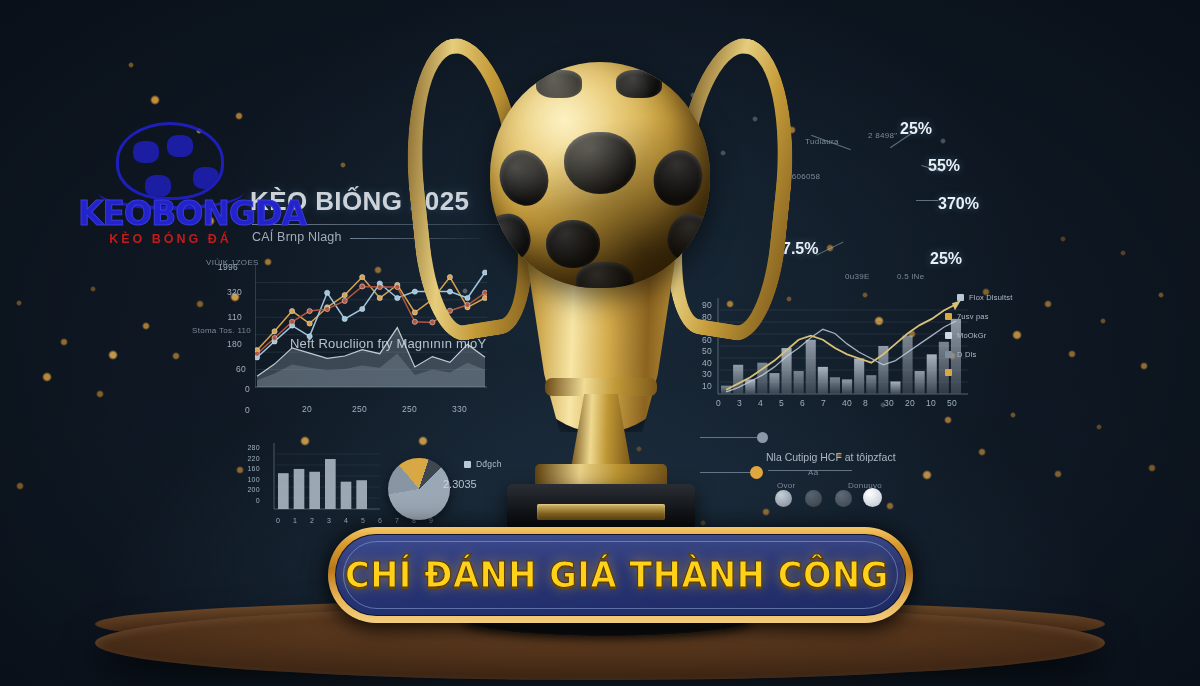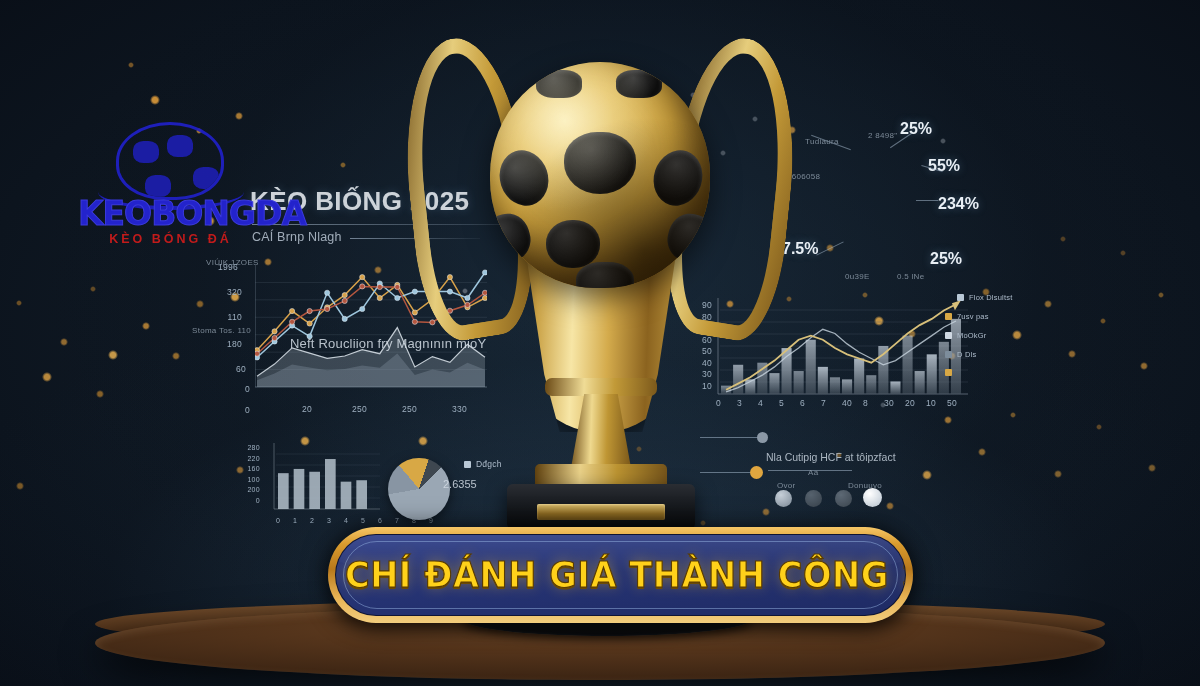--- a/index.html
+++ b/index.html
@@ -360,21 +360,21 @@
   <div id="lcXTicks">
       <div class="axlab" style="left: 302px; top: 404px;">20</div>
       <div class="axlab" style="left: 352px; top: 404px;">250</div>
       <div class="axlab" style="left: 402px; top: 404px;">250</div>
       <div class="axlab" style="left: 452px; top: 404px;">330</div>
     </div>
   <div class="hud" style="left:290px; top:336px; font-size:13px; color:#d5dee7; letter-spacing:.2px;">Neft Roucliion fry Magnının mioY</div>
 
   <div class="pct" style="left:900px; top:120px;">25%</div>
   <div class="pct" style="left:928px; top:157px;">55%</div>
-  <div class="pct" style="left:938px; top:195px;">234%</div>
+  <div class="pct" style="left:938px; top:195px;">370%</div>
   <div class="pct" style="left:930px; top:250px;">25%</div>
   <div class="pct" style="left:782px; top:240px;">7.5%</div>
 
   <div class="leader" style="left:888px; top:140px; width:26px; transform:rotate(-34deg);"></div>
   <div class="leader" style="left:921px; top:168px; width:22px; transform:rotate(16deg);"></div>
   <div class="leader" style="left:916px; top:200px; width:22px;"></div>
   <div class="leader" style="left:815px; top:248px; width:30px; transform:rotate(-26deg);"></div>
   <div class="leader" style="left:810px; top:142px; width:42px; transform:rotate(20deg);"></div>
 
   <div class="hud hud-tiny" style="left:805px; top:137px;">Tudiaura</div>
@@ -516,21 +516,21 @@
       <div class="axlab" style="left: 395px; top: 517px; font-size: 7px;">7</div>
       <div class="axlab" style="left: 412px; top: 517px; font-size: 7px;">8</div>
       <div class="axlab" style="left: 429px; top: 517px; font-size: 7px;">9</div>
     </div>
 
   <div id="pieBL"></div>
   <div class="legend-row" style="left:464px; top:459px;">
     <span class="legend-sw" style="background:#b9c8d6;"></span>
     <span class="legend-tx" style="font-size:8.5px;">Dđgch</span>
   </div>
-  <div class="hud" style="left:443px; top:478px; font-size:11px; color:#d3dce5;">2.6355</div>
+  <div class="hud" style="left:443px; top:478px; font-size:11px; color:#d3dce5;">2.3035</div>
 
   <div class="leader" style="left:700px; top:437px; width:58px;"></div>
   <div class="node" style="left:757px; top:432px; width:11px; height:11px; background:#8b98a6;"></div>
   <div class="hud" style="left:766px; top:451px; font-size:10.5px; color:#c4cfda;">Nla Cutipig HCF at tôipzfact</div>
   <div class="leader" style="left:700px; top:472px; width:50px;"></div>
   <div class="node" style="left:750px; top:466px; width:13px; height:13px; background:#e0a63f;"></div>
   <div class="leader" style="left:768px; top:470px; width:84px;"></div>
 
   <div class="hud hud-tiny" style="left:777px; top:481px;">Ovor</div>
   <div class="hud hud-tiny" style="left:808px; top:468px;">Aa</div>

